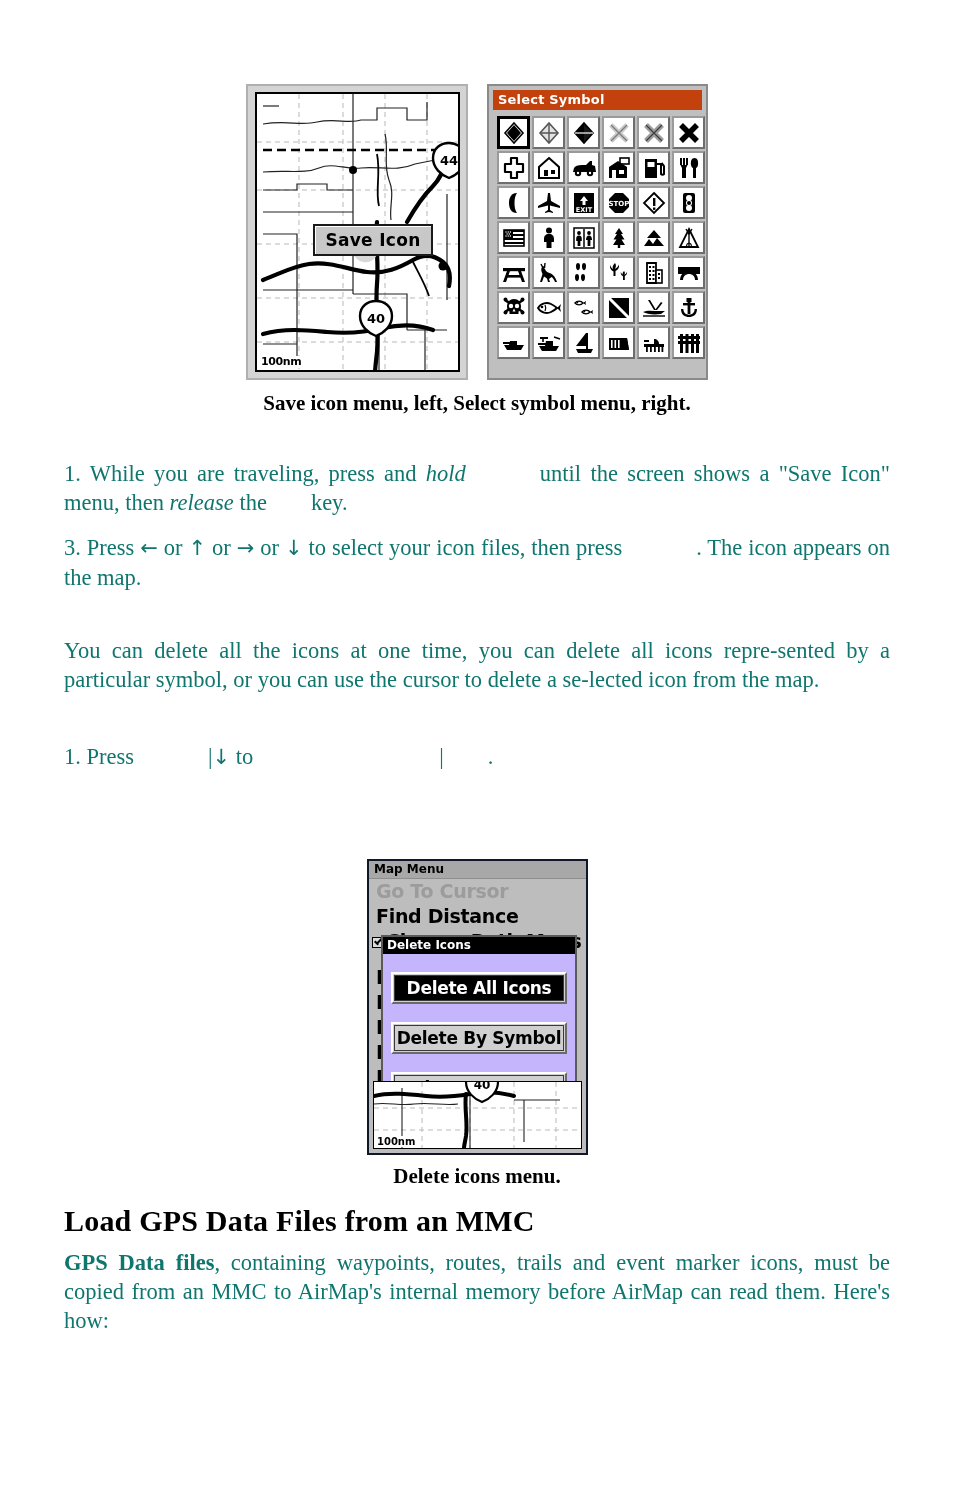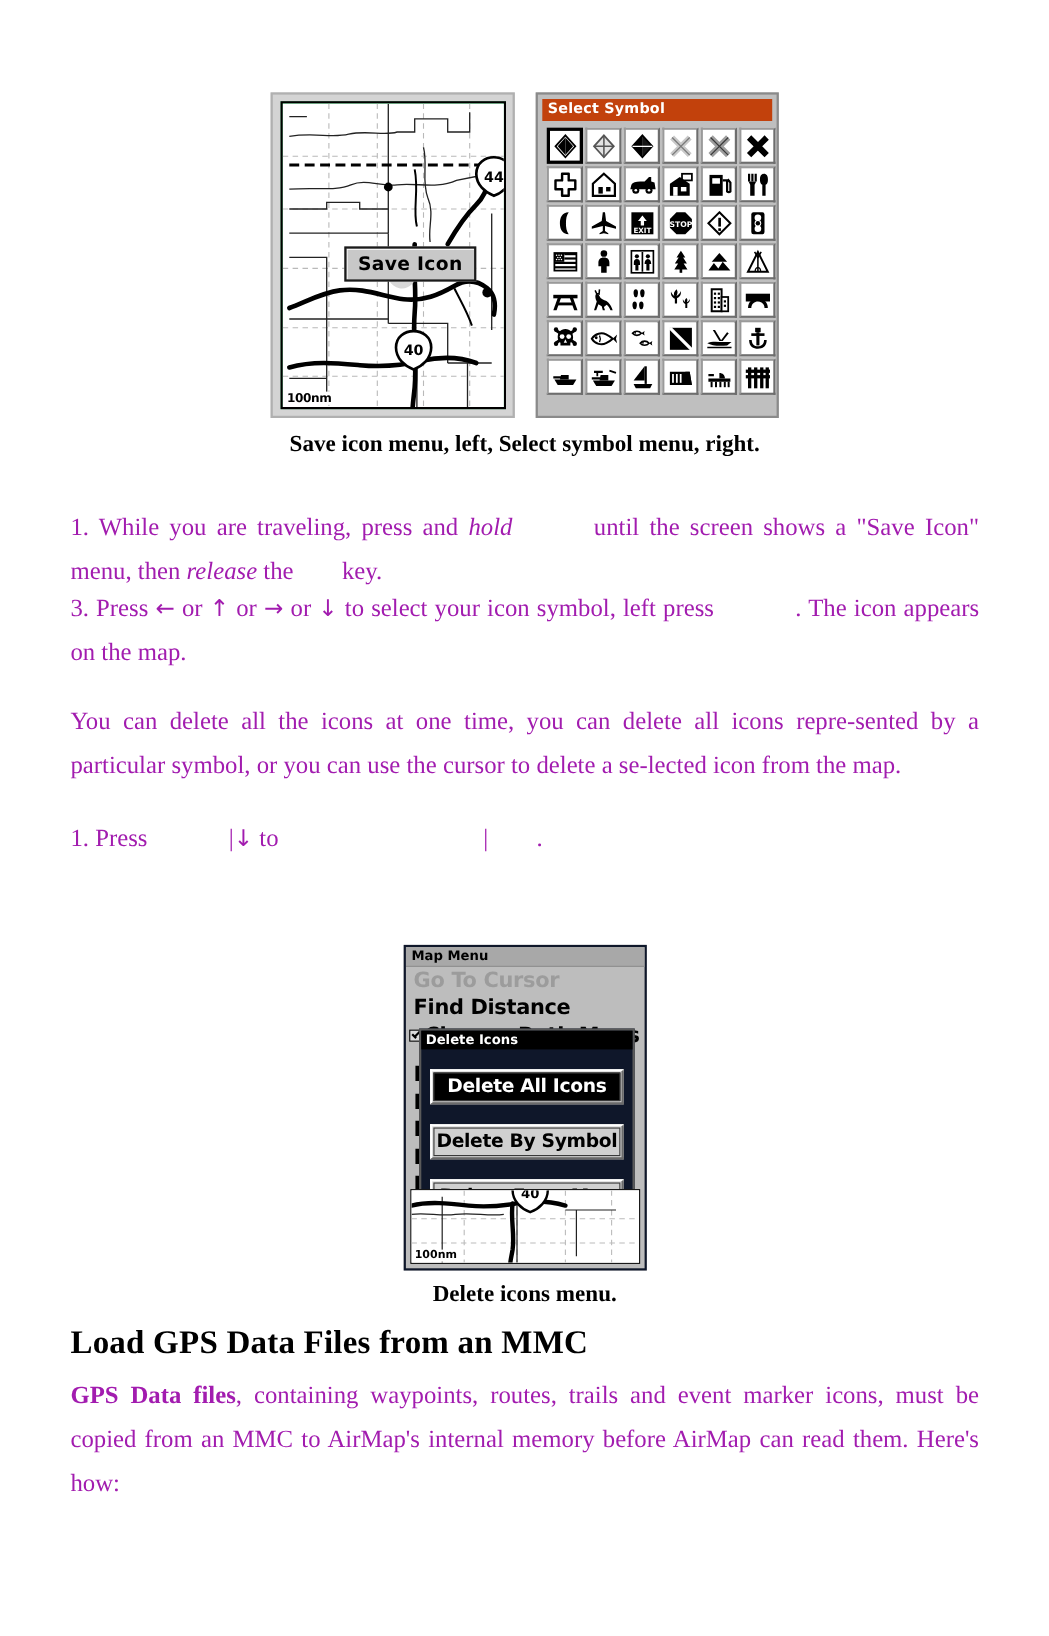--- a/index.html
+++ b/index.html
@@ -148,22 +148,22 @@
   #cap-fig1 { top: 391px; }
   #cap-fig2 { top: 1164px; font-weight: bold; }
 
   
   .body-block {
     position: absolute;
     left: 64px;
     width: 826px;
     font-family: "Liberation Serif", serif;
     font-size: 22.5px;
-    line-height: 40px;
-    color: #a21caf;
+    line-height: 29px;
+    color: #0f766e;
     text-align: justify;
   }
   .body-block.nojust { text-align: left; }
 
   .ital { font-style: italic; }
   .gap-s { display: inline-block; width: 44px; }
   .gap-m { display: inline-block; width: 74px; }
   .gap-xl { display: inline-block; width: 150px; }
   .gap-xxl { display: inline-block; width: 186px; }
 
@@ -267,21 +267,21 @@
     white-space: nowrap;
     letter-spacing: -0.3px;
   }
 
   
   .del-dialog {
     position: absolute;
     left: 12px;
     top: 74px;
     width: 196px;
-    background: #0f172a;
+    background: #c4b5fd;
     border: 2px solid #5a5a5a;
     box-sizing: border-box;
     padding-bottom: 7px;
   }
   .del-title {
     background: #000;
     color: #fff;
     font-family: "DejaVu Sans", sans-serif;
     font-size: 12px;
     font-weight: bold;
@@ -796,21 +796,21 @@
 
   <div class="body-block" style="top:533px;">
     <span>3. Press</span>
     <span class="arrow">←</span>
     <span>or</span>
     <span class="arrow">↑</span>
     <span>or</span>
     <span class="arrow">→</span>
     <span>or</span>
     <span class="arrow">↓</span>
-    <span>to select your icon symbol, left press</span><span class="gap-m"></span><span>.</span>
+    <span>to select your icon files, then press</span><span class="gap-m"></span><span>.</span>
     <span>The icon appears on the map.</span>
   </div>
 
 
   <div class="body-block" style="top:636px;">You can delete all the icons at one time, you can delete all icons repre-sented by a particular symbol, or you can use the cursor to delete a se-lected icon from the map.</div>
 
   <div class="body-block nojust" style="top:742px;">
     <span>1. Press</span><span class="gap-m"></span><span>|</span><span class="arrow">↓</span> <span>to</span><span class="gap-xxl"></span><span>|</span><span class="gap-s"></span><span>.</span>
   </div>
 

